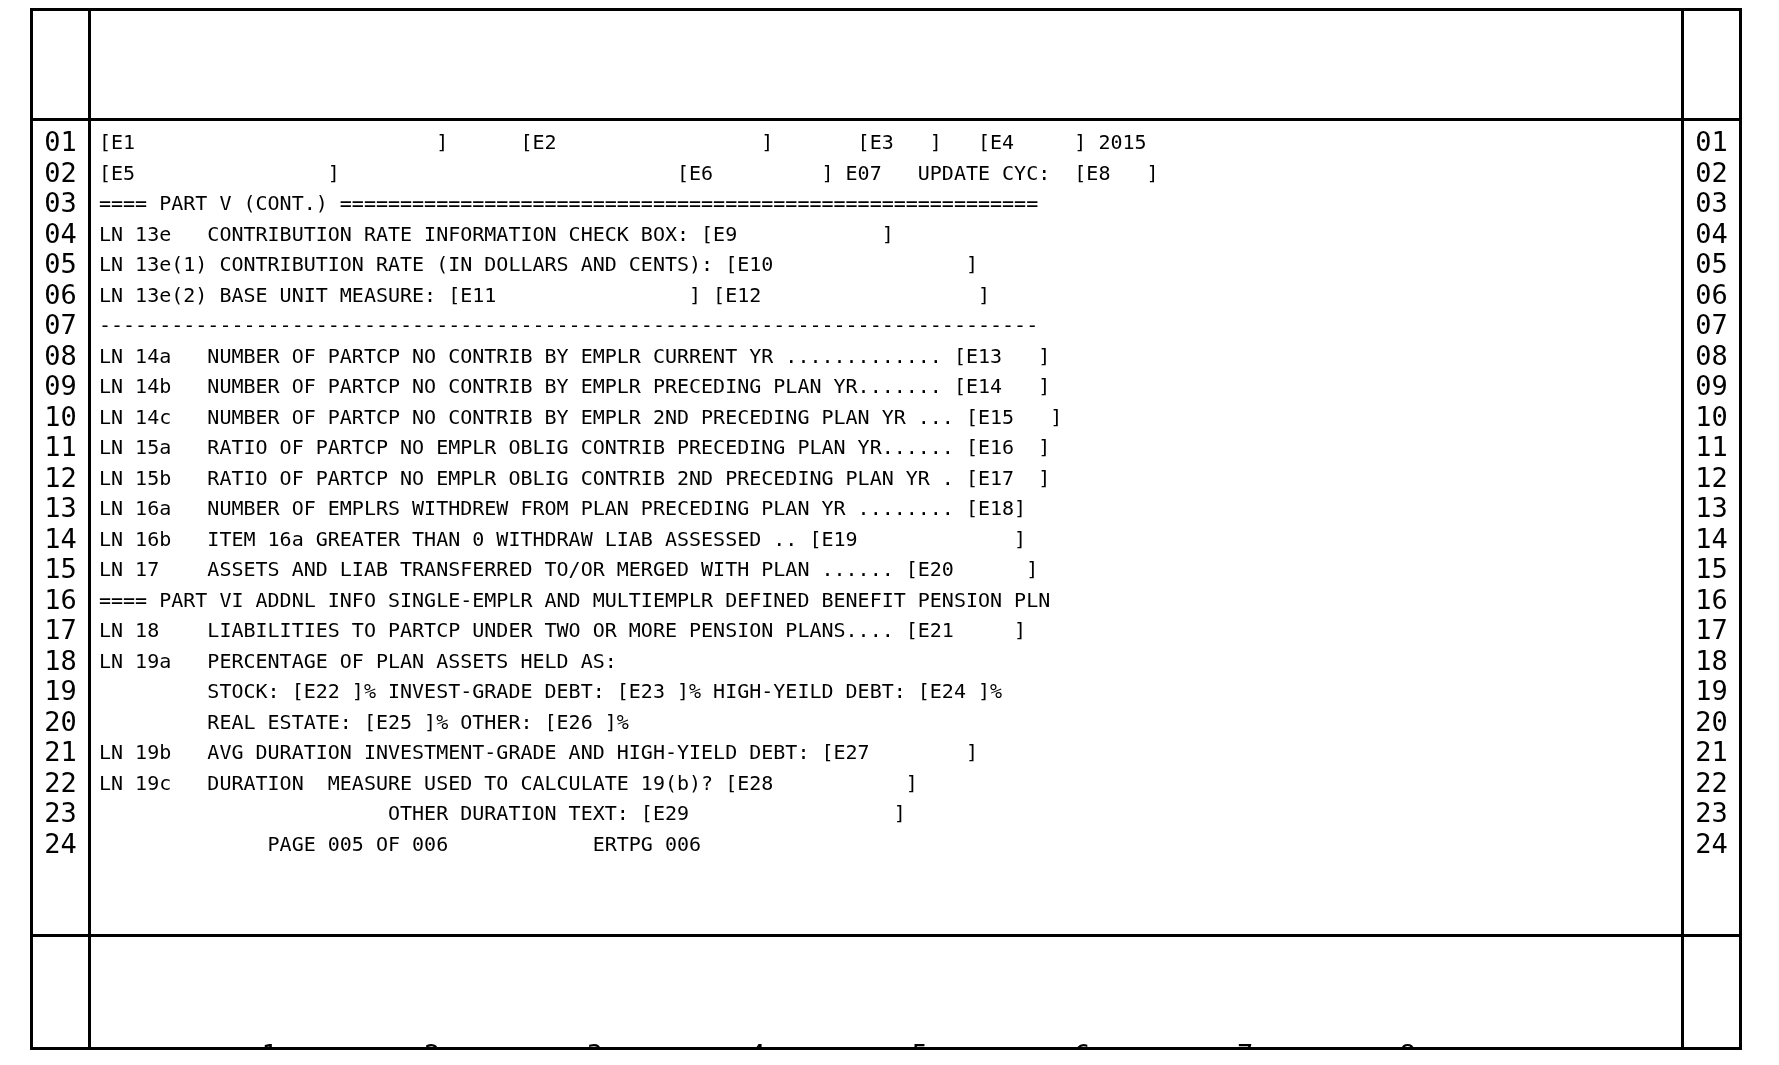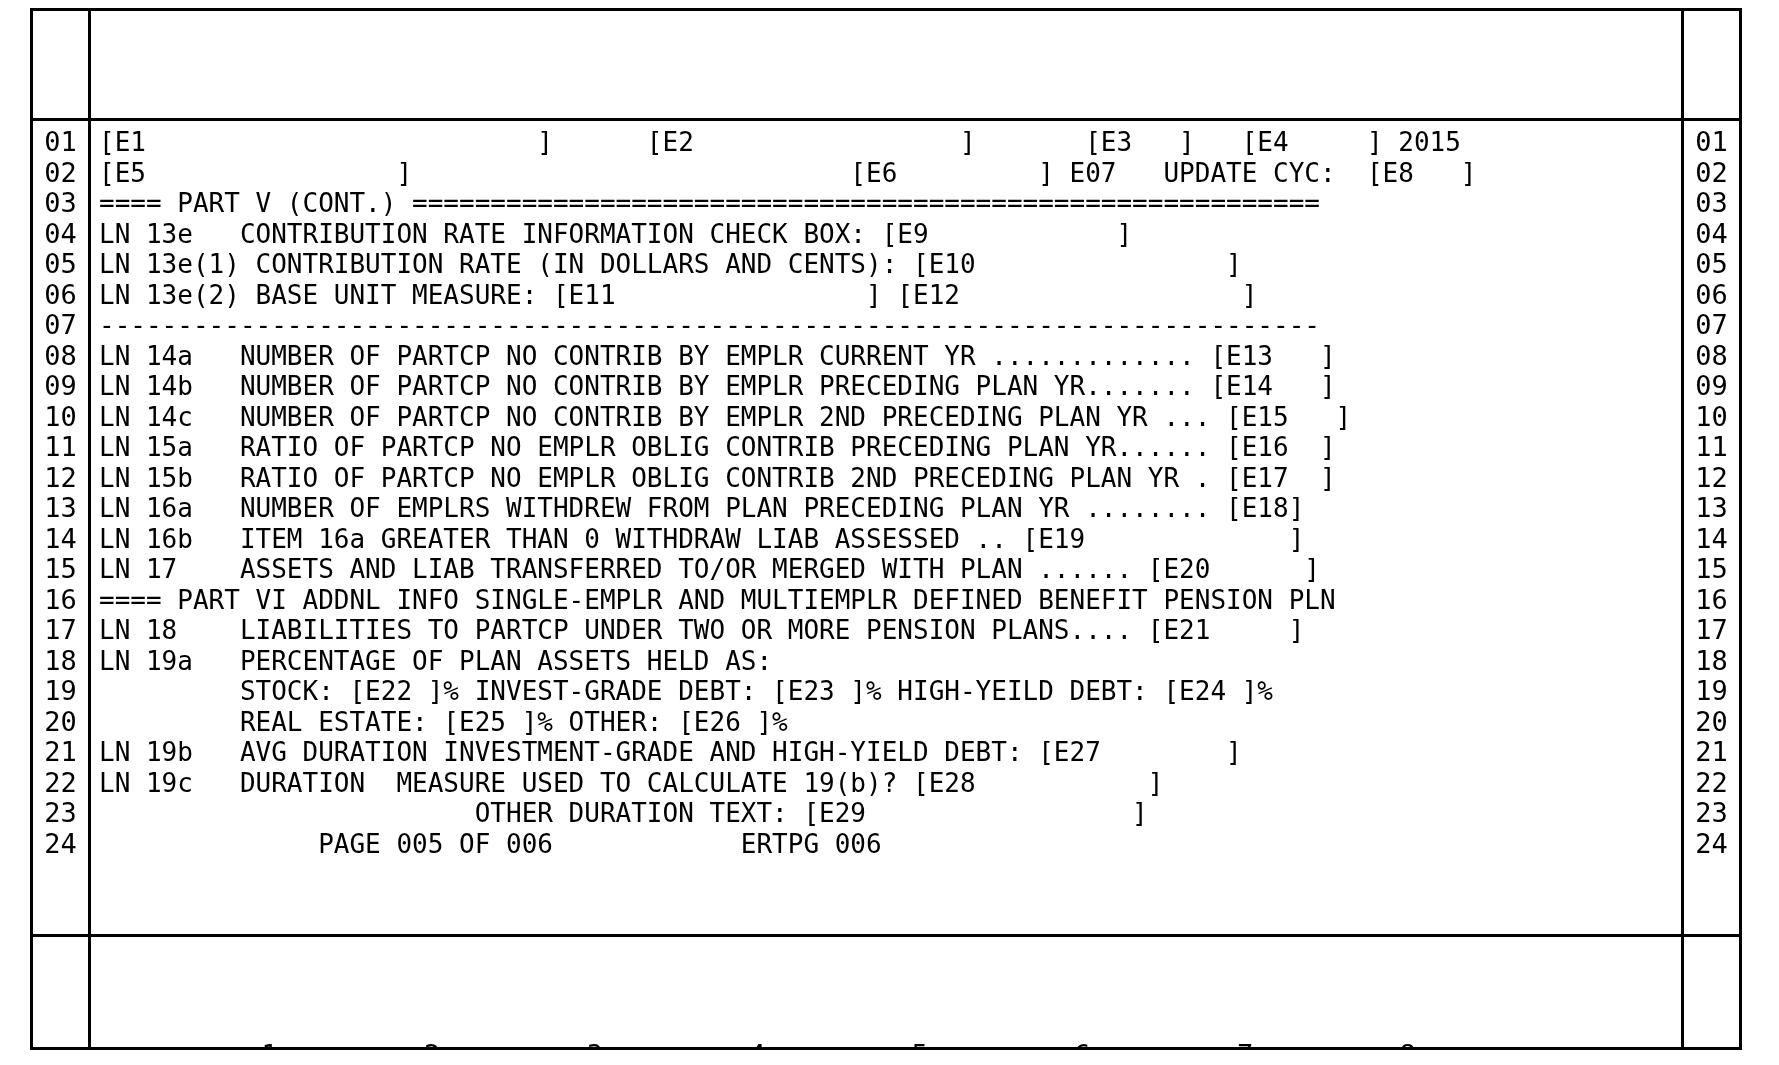--- a/index.html
+++ b/index.html
@@ -85,21 +85,21 @@
   .body-lines {
     padding-left: 8px;
     padding-top: 6px;
     white-space: pre;
     font-size: 27px;
     line-height: 30.5px;
   }
   .txt-line {
     white-space: pre;
     height: 30.5px;
-    font-size: 26px;
+    font-size: 20px;
     line-height: 30.5px;
   }
 
   .linenums {
     padding-top: 6px;
     white-space: pre;
     font-size: 27px;
     line-height: 30.5px;
     text-align: center;
     width: 100%;

